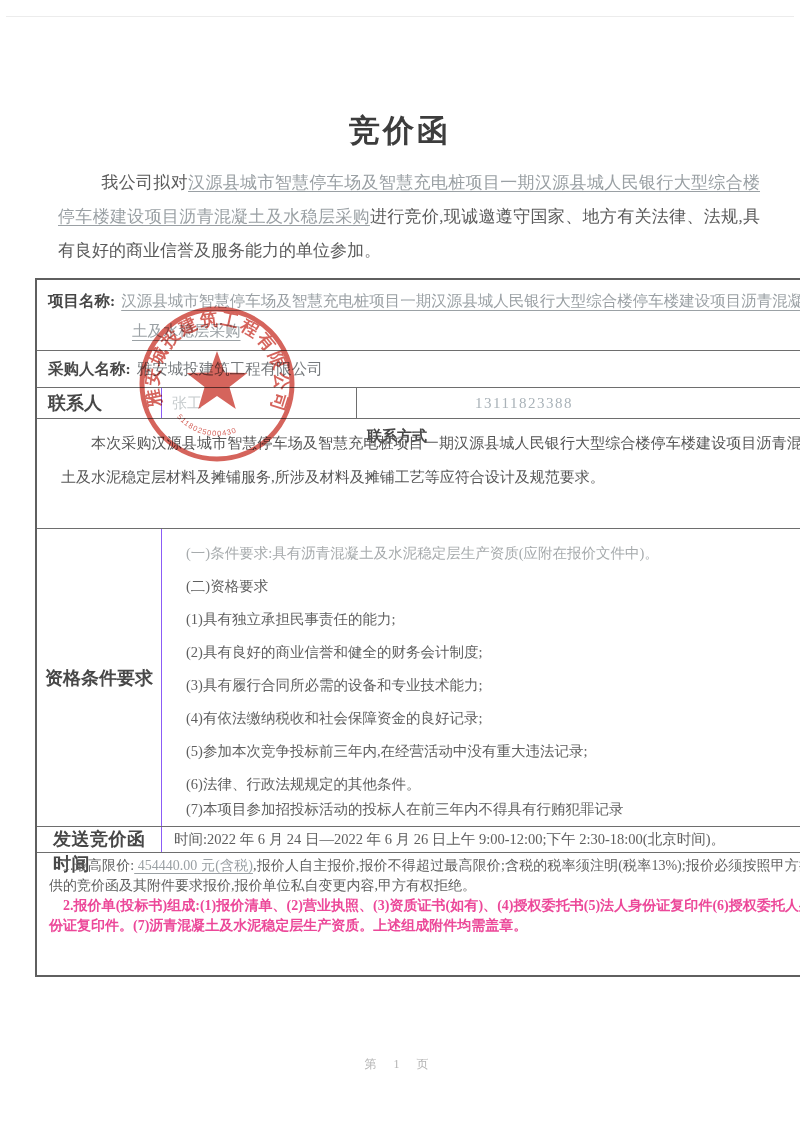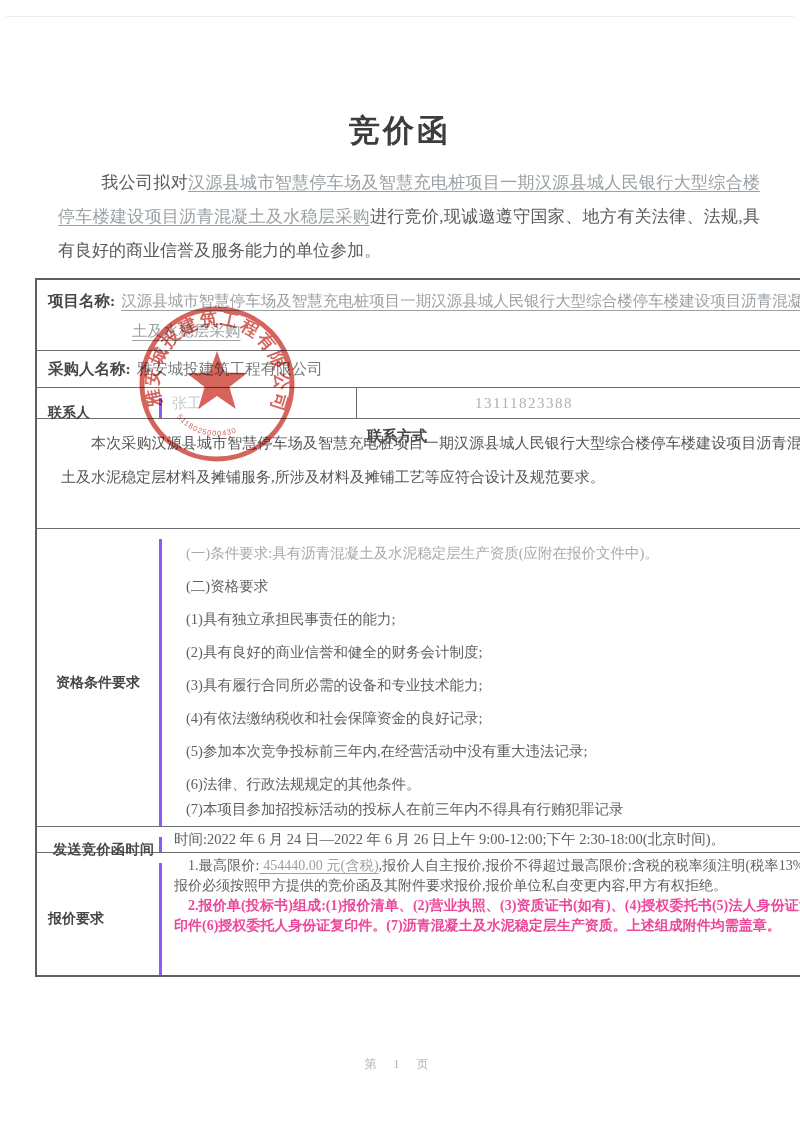--- a/index.html
+++ b/index.html
@@ -44,25 +44,24 @@
     border:2px solid #5f5f5f;
     box-sizing:border-box;
     font-size:15px;
     color:#5c5c5c;
   }
   .trow{display:flex;box-sizing:border-box;}
   .trow + .trow{border-top:1px solid #6e6e6e;}
   .cell{box-sizing:border-box;}
   .label-col{
     flex:0 0 125px;
-    border-right:3px solid #8b5cf6;
+    border-right:1px solid #8b5cf6;
     font-weight:700;
     color:#474747;
-    font-size:14px;
-    margin-top:10px;
+    font-size:18px;
   }
   .content-col{flex:1;min-width:0;}
   
   .row-project{min-height:66px;}
   .row-project .wrapblock{
     padding:6px 14px 4px 95px;
     text-indent:-84px;
     line-height:30px;
     font-size:15.5px;
   }
@@ -177,21 +176,20 @@
         <div class="qual-item">(7)本项目参加招投标活动的投标人在前三年内不得具有行贿犯罪记录</div>
       </div>
     </div>
 
     <div class="trow row-time">
       <div class="cell label-col">发送竞价函时间</div>
       <div class="cell content-col">时间:2022 年 6 月 24 日—2022 年 6 月 26 日上午 9:00-12:00;下午 2:30-18:00(北京时间)。</div>
     </div>
 
     <div class="trow row-quote">
-      <div class="cell label-col">报价要求</div>
       <div class="cell content-col">
         <p class="quote-p"><span>1.最高限价:</span><span class="u-faded"> 454440.00 元(含税)</span><span>,报价人自主报价,报价不得超过最高限价;含税的税率须注明(税率13%);报价必须按照甲方提供的竞价函及其附件要求报价,报价单位私自变更内容,甲方有权拒绝。</span></p>
         <p class="quote-p bold">2.报价单(投标书)组成:(1)报价清单、(2)营业执照、(3)资质证书(如有)、(4)授权委托书(5)法人身份证复印件(6)授权委托人身份证复印件。(7)沥青混凝土及水泥稳定层生产资质。上述组成附件均需盖章。</p>
       </div>
     </div>
 
   </div>
 
   <svg class="seal" viewBox="0 0 160 160">
     <circle cx="80" cy="80" r="75" fill="none" stroke="#cc4138" stroke-width="5"></circle>

